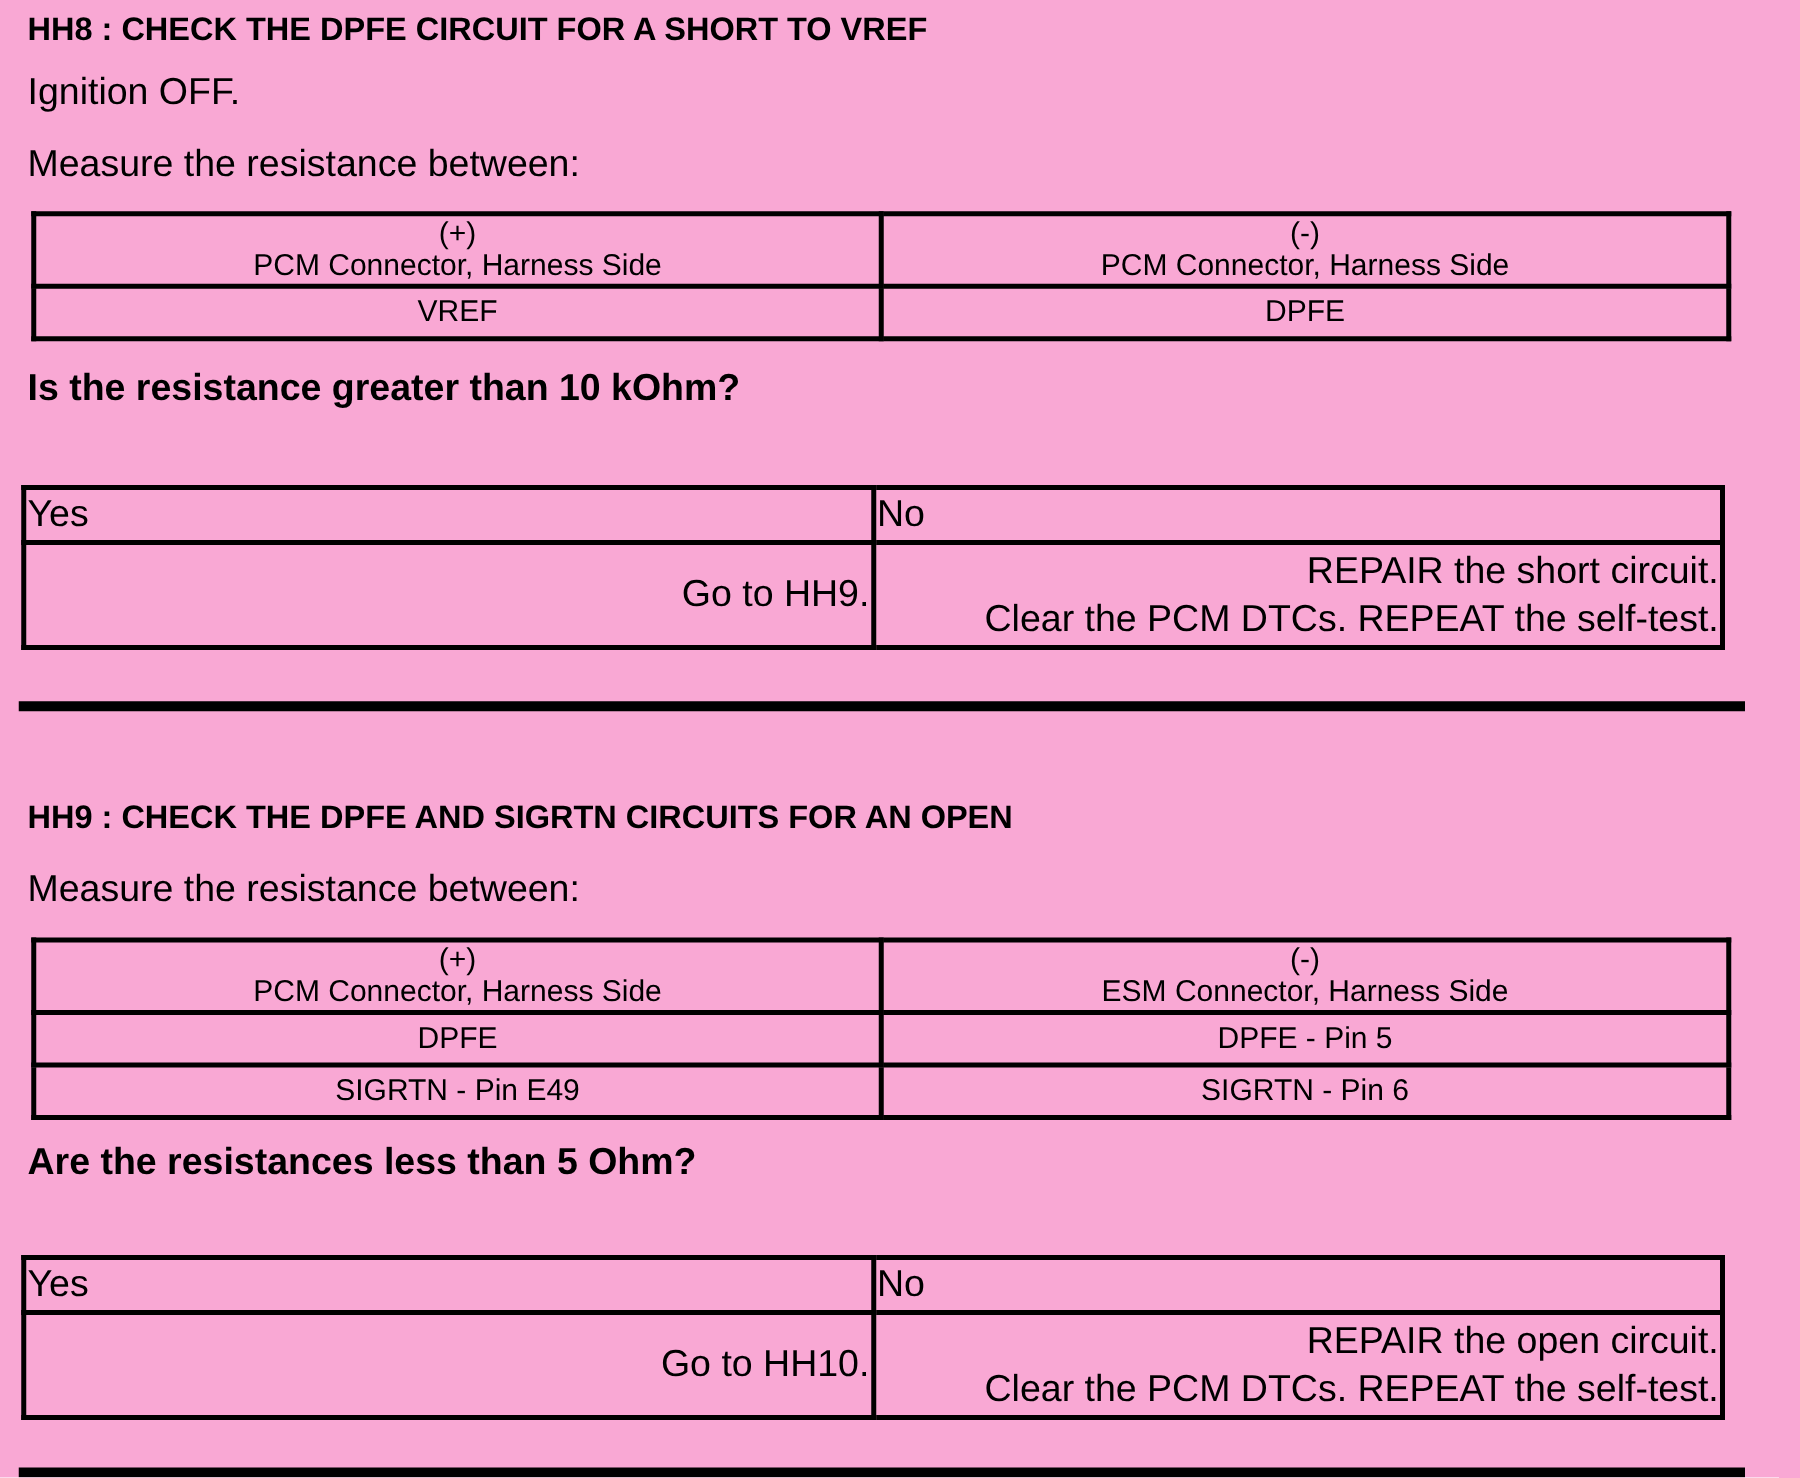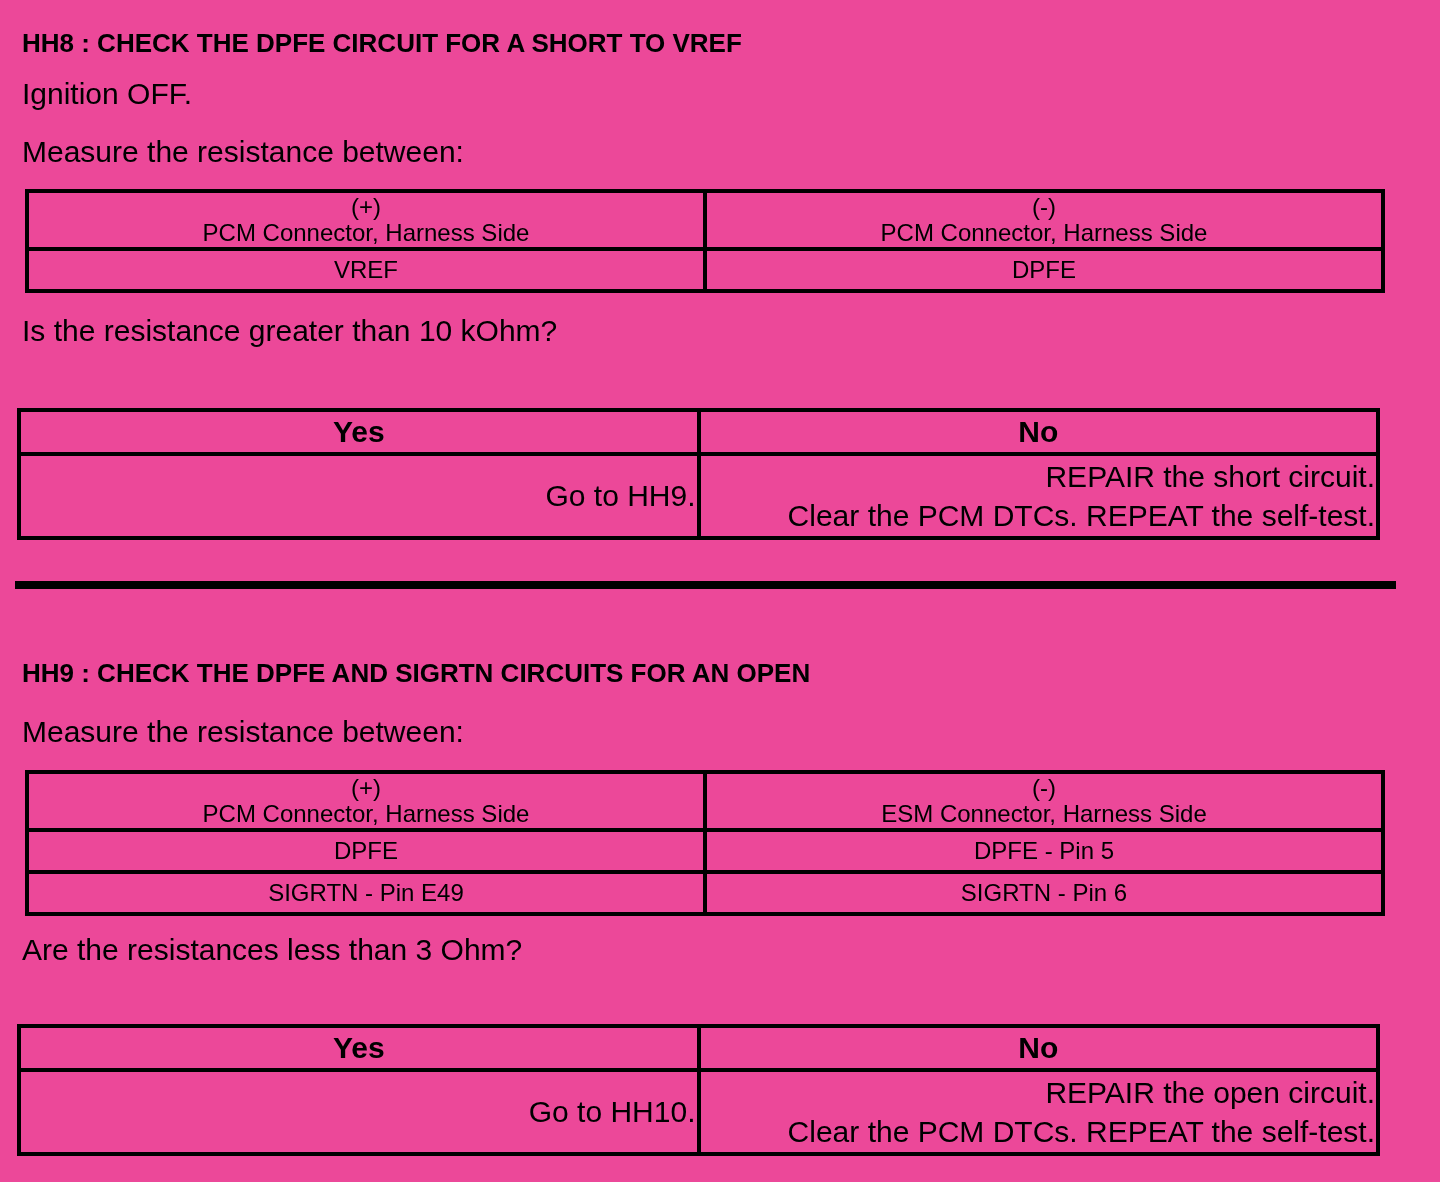--- a/index.html
+++ b/index.html
@@ -6,22 +6,22 @@
     margin: 0;
     padding: 0;
     background: #ffffff;
     color: #000000;
     font-family: "Liberation Sans", "DejaVu Sans", sans-serif;
   }
   .page {
     position: relative;
     width: 1440px;
     height: 1182px;
-    background: #ec4899;
-    padding-top: 29px;
+    background: #f9a8d4;
+    padding-top: 9px;
     box-sizing: border-box;
     overflow: hidden;
   }
   .step-title {
     font-size: 26px;
     font-weight: bold;
     line-height: 28px;
     margin: 0 0 0 22px;
     white-space: nowrap;
   }
@@ -29,21 +29,21 @@
     font-size: 30px;
     font-weight: normal;
     line-height: 34px;
     margin: 0 0 0 22px;
     white-space: nowrap;
   }
   .body-text.ignition { margin-top: 20px; }
   .body-text.measure-label { margin-top: 24px; }
   .question {
     font-size: 30px;
-    font-weight: normal;
+    font-weight: bold;
     line-height: 36px;
     margin: 20px 0 0 22px;
     white-space: nowrap;
   }
   table {
     border-collapse: collapse;
     table-layout: fixed;
     box-sizing: border-box;
   }
   td {
@@ -62,22 +62,22 @@
   }
   .measure-head div { line-height: 26px; }
   .measure-row td { height: 36px; line-height: 26px; }
   .result-table {
     width: 1363px;
     margin: 59px 0 0 17px;
   }
   .result-table td { width: 50%; font-size: 30px; }
   .result-head td {
     height: 38px;
-    text-align: center;
-    font-weight: bold;
+    text-align: left;
+    font-weight: normal;
     line-height: 34px;
     margin-top: 48px;
   }
   .result-body td { height: 78px; }
   .yes-cell { text-align: right; }
   .no-cell { text-align: right; padding-left: 4px; }
   .no-cell div { line-height: 39px; white-space: nowrap; }
   .divider {
     border: none;
     background: #000000;
@@ -162,21 +162,21 @@
           <td>DPFE</td>
           <td>DPFE - Pin 5</td>
         </tr>
         <tr class="measure-row">
           <td>SIGRTN - Pin E49</td>
           <td>SIGRTN - Pin 6</td>
         </tr>
       </tbody>
     </table>
 
-    <p class="question q2">Are the resistances less than 3 Ohm?</p>
+    <p class="question q2">Are the resistances less than 5 Ohm?</p>
 
     <table class="result-table hh9">
       <tbody>
         <tr class="result-head">
           <td>Yes</td>
           <td>No</td>
         </tr>
         <tr class="result-body">
           <td class="yes-cell">Go to HH10.</td>
           <td class="no-cell">

